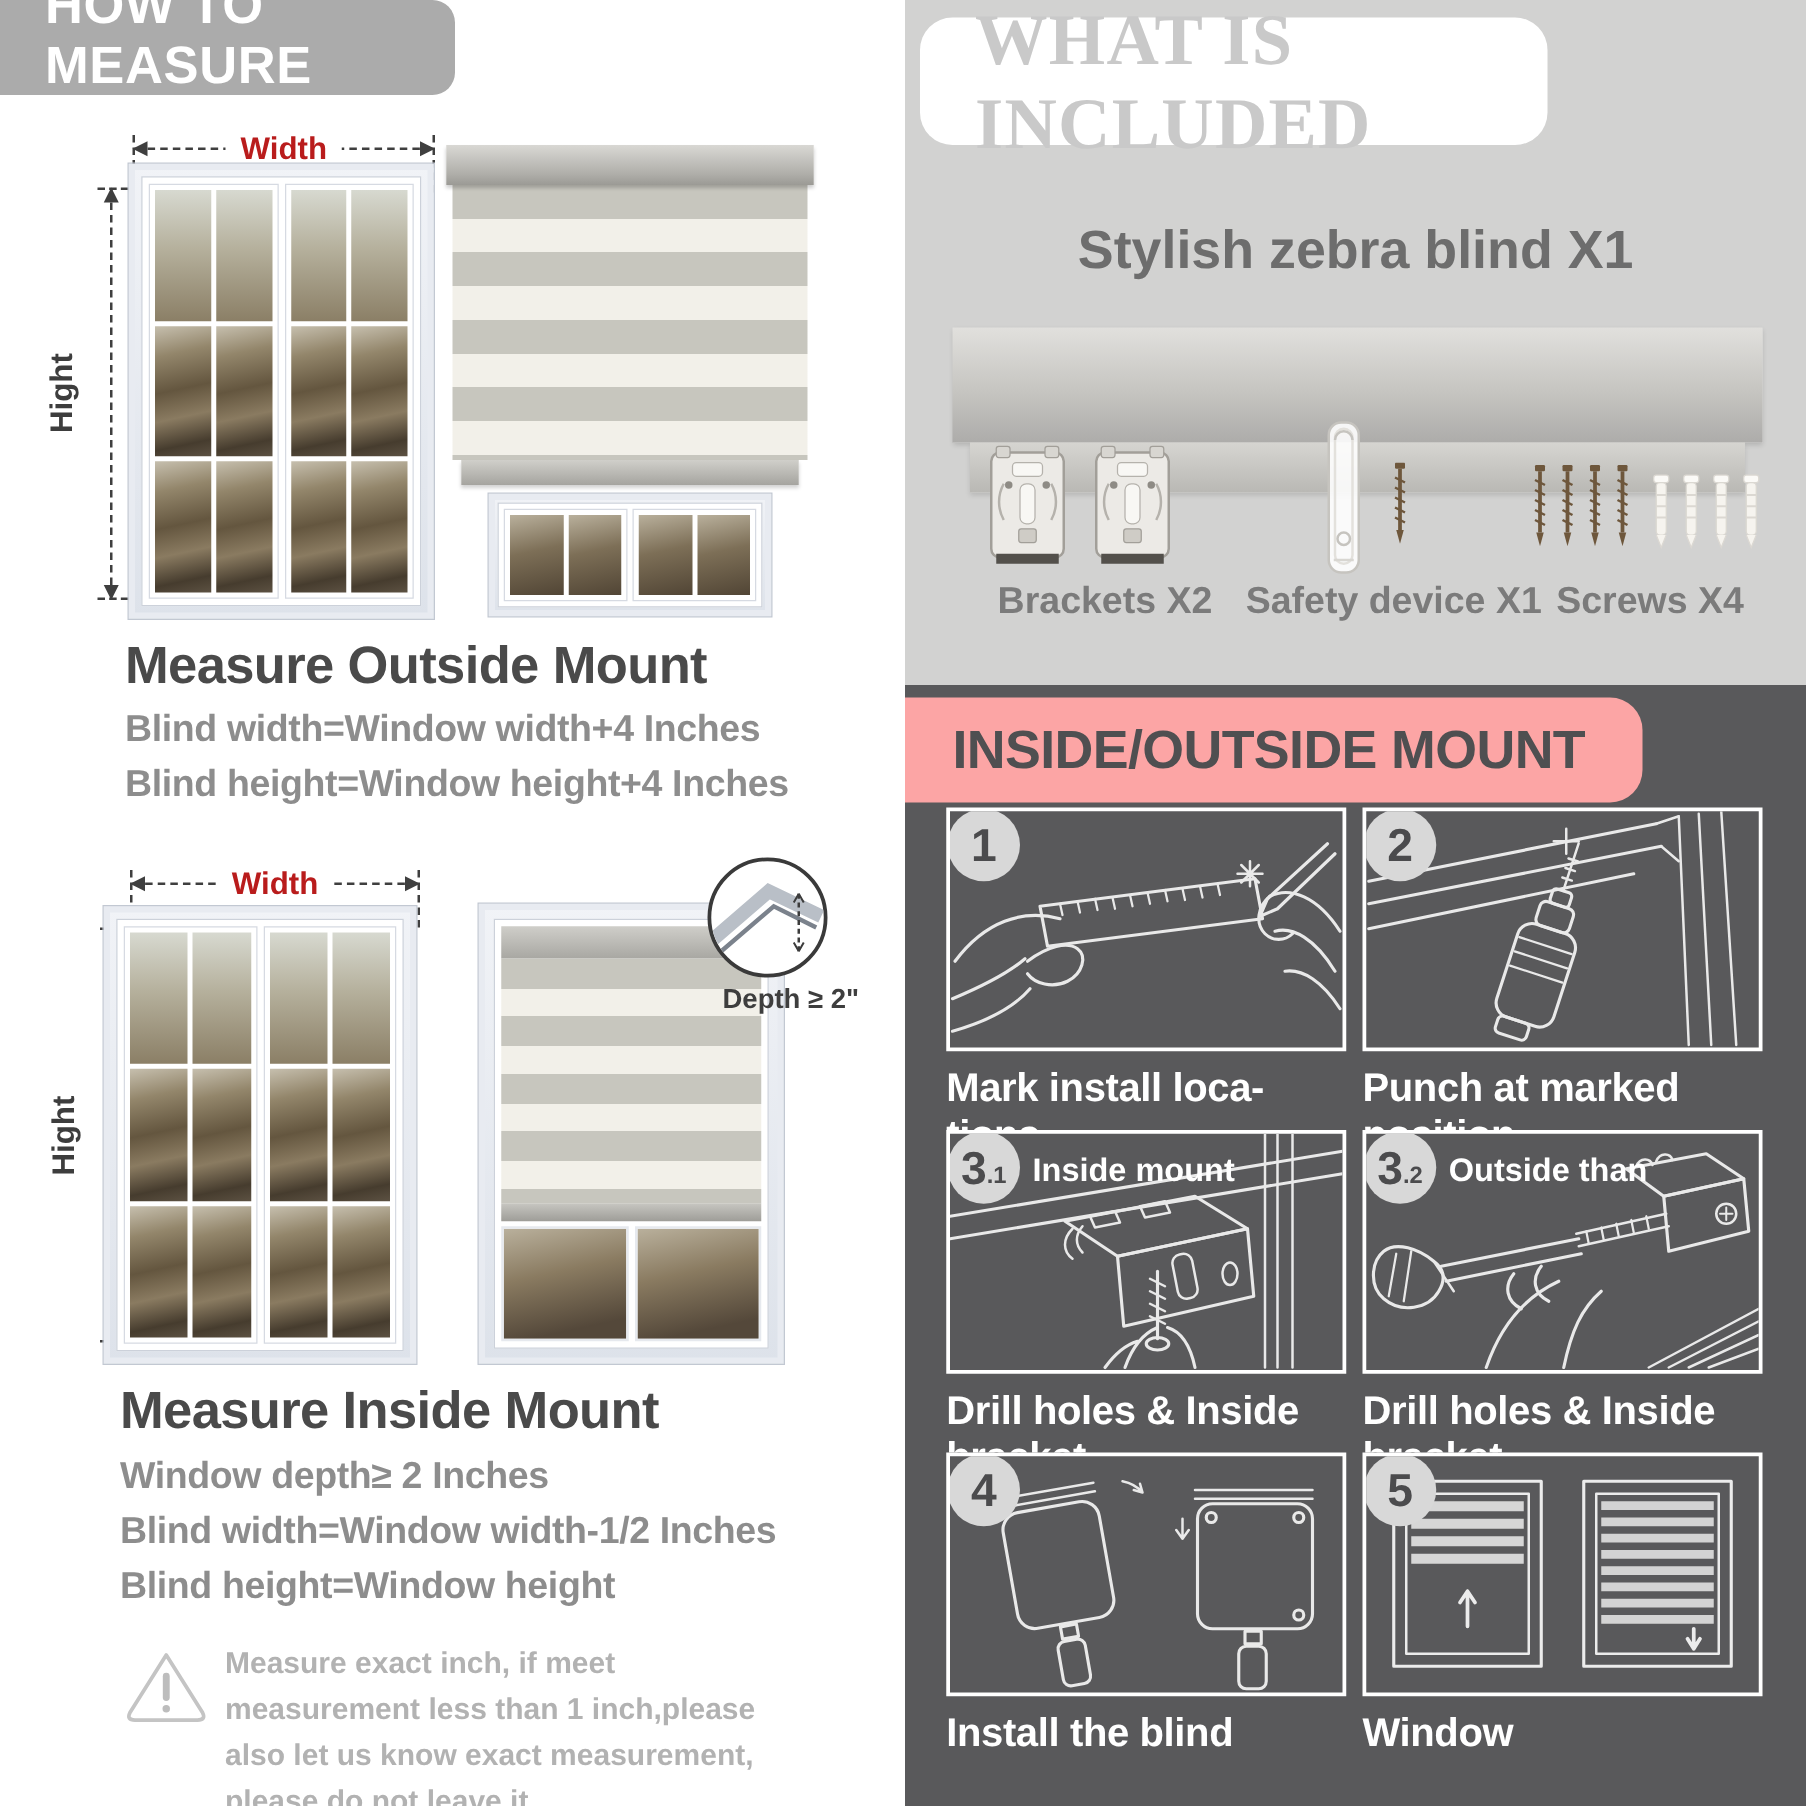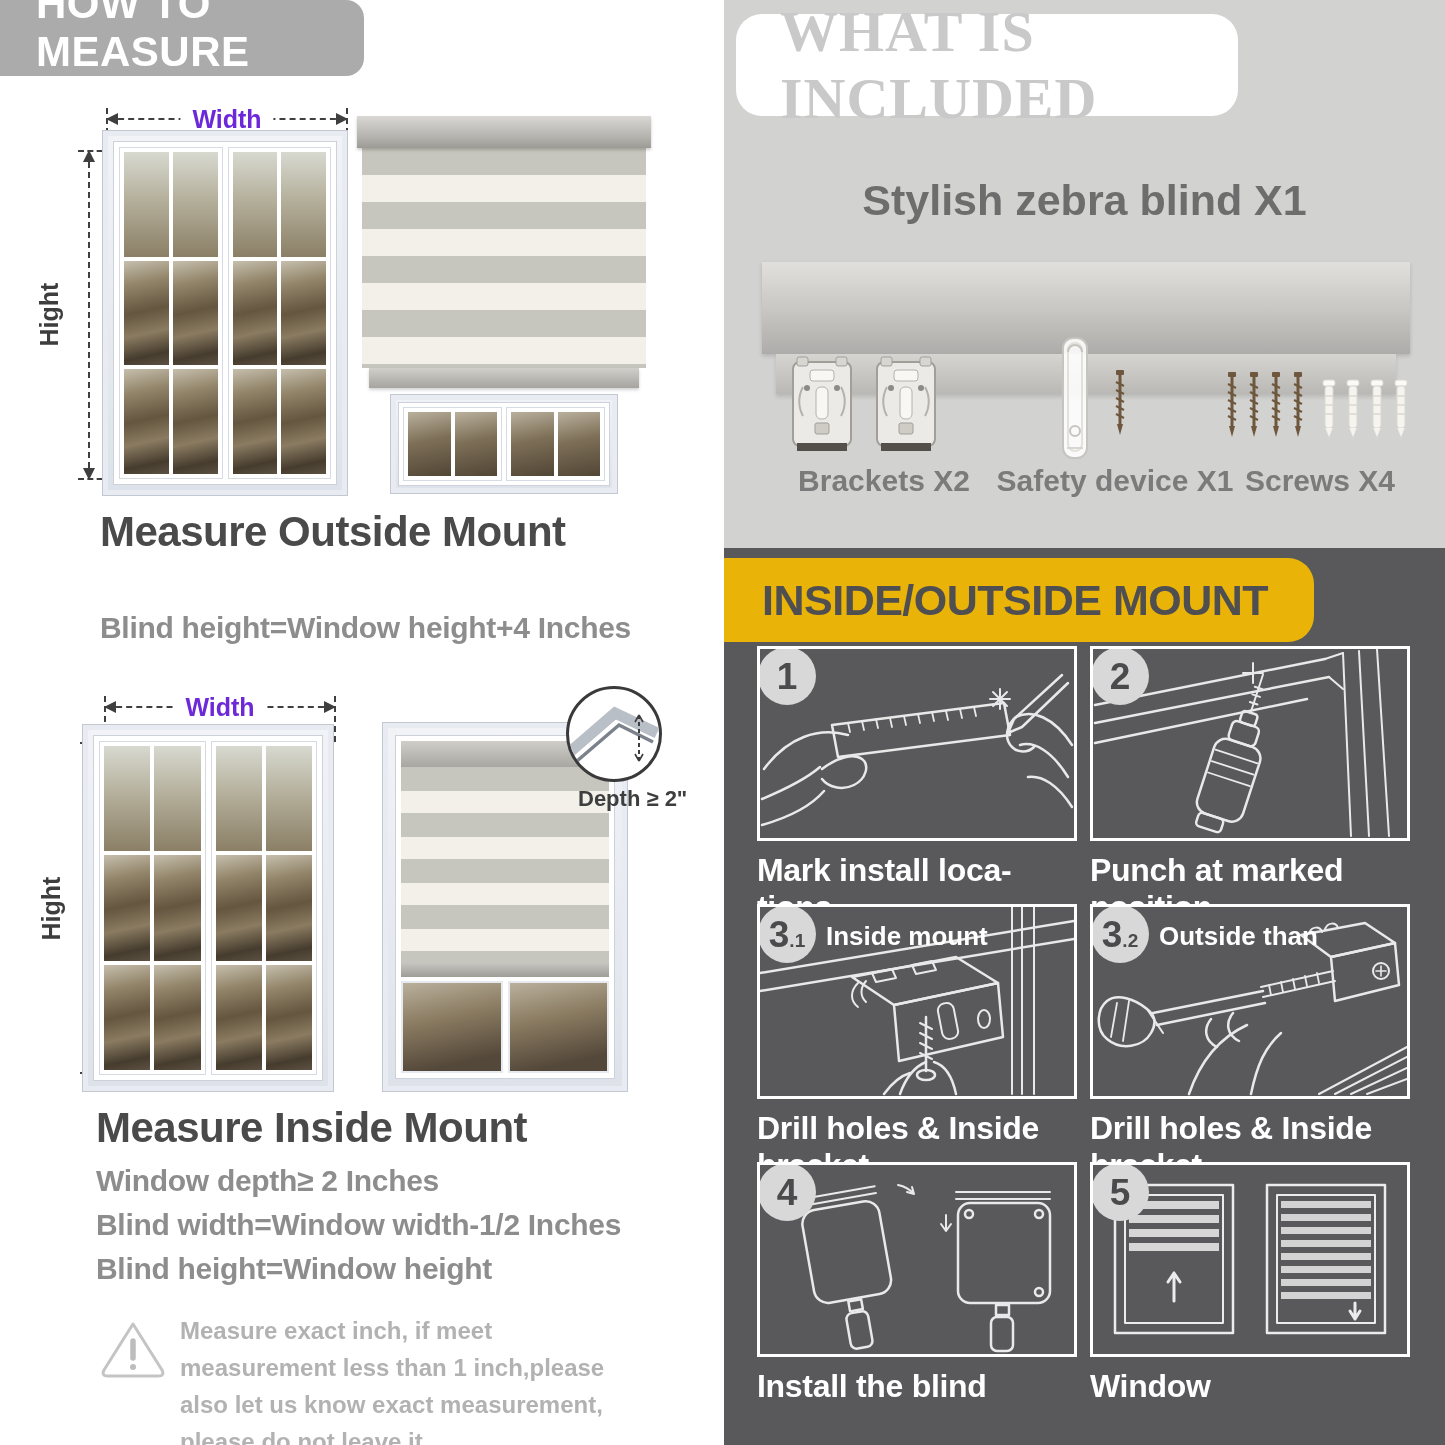--- a/index.html
+++ b/index.html
@@ -41,21 +41,21 @@
   .iw-bottom { height:96px; display:flex; gap:5px; padding-top:4px; }
   .iw-pane { flex:1; border:2px solid #e6e9ee; background:linear-gradient(168deg,#b9b09c 0%,#8a7b61 40%,#54483a 85%); }
 
   
   .harrow { position:absolute; height:0; border-top:2px dashed #3f3f3f; }
   .harrow:before, .harrow:after { content:""; position:absolute; top:-7px; width:0; height:0;
       border-top:6px solid transparent; border-bottom:6px solid transparent; }
   .harrow:before { left:-2px; border-right:12px solid #3f3f3f; }
   .harrow:after { right:-2px; border-left:12px solid #3f3f3f; }
   .harrow .hlbl { position:absolute; top:-16px; left:50%; transform:translateX(-50%); background:#fff;
-      padding:0 12px; font-size:25px; font-weight:700; color:#6d28d9; line-height:30px; }
+      padding:0 12px; font-size:25px; font-weight:700; color:#b91c1c; line-height:30px; }
   .harrow .tickL, .harrow .tickR { position:absolute; top:-12px; height:46px; border-left:2px dashed #3f3f3f; }
   .harrow .tickL { left:-2px; } .harrow .tickR { right:-2px; }
   .varrow { position:absolute; width:0; border-left:2px dashed #3f3f3f; }
   .varrow:before, .varrow:after { content:""; position:absolute; left:-7px; width:0; height:0;
       border-left:6px solid transparent; border-right:6px solid transparent; }
   .varrow:before { top:-2px; border-bottom:12px solid #3f3f3f; }
   .varrow:after { bottom:-2px; border-top:12px solid #3f3f3f; }
   .varrow .tickT { position:absolute; left:-12px; top:-2px; width:34px; border-top:2px dashed #3f3f3f; }
   .varrow .tickB { position:absolute; left:-12px; bottom:-2px; width:34px; border-top:2px dashed #3f3f3f; }
   .vlbl { position:absolute; font-size:25px; font-weight:700; color:#3d3d3d; transform:rotate(-90deg); transform-origin:center; white-space:nowrap; }
@@ -76,21 +76,21 @@
   .headrail { position:absolute; left:38px; top:262px; width:648px; height:92px;
               background:linear-gradient(180deg,#e1e0dd 0%,#c6c5c1 55%,#adacaa 100%);
               box-shadow:0 2px 4px rgba(0,0,0,.15); }
   .headrail-lip { position:absolute; left:52px; top:354px; width:620px; height:40px;
               background:linear-gradient(180deg,#d6d5d1,#b9b8b4); box-shadow:0 3px 4px rgba(0,0,0,.12); }
   .item-img { position:absolute; display:flex; align-items:flex-end; }
   .item-label { position:absolute; top:464px; text-align:center; font-size:30px; font-weight:700; color:#7b7b7b; }
 
   
   .mount-panel { left:724px; top:548px; width:721px; height:897px; background:#59595b; }
-  .iom-bar { position:absolute; left:0; top:10px; width:590px; height:84px; background:#eab308; border-radius:0 26px 26px 0;
+  .iom-bar { position:absolute; left:0; top:10px; width:590px; height:84px; background:#fca5a5; border-radius:0 26px 26px 0;
              display:flex; align-items:center; padding-left:38px; }
   .iom-bar span { color:#4f4f51; font-size:43px; font-weight:700; letter-spacing:-0.5px; }
   .step { position:absolute; width:320px; }
   .step-panel { position:relative; width:320px; height:195px; border:3px solid #fff; background:#59595b; overflow:hidden; }
   .badge { position:absolute; top:-2px; left:-2px; width:58px; height:58px; border-radius:50%; background:#d8d8d8;
            display:flex; align-items:center; justify-content:center; }
   .badge .num { color:#4b4b4d; font-size:37px; font-weight:700; line-height:1; }
   .badge .sub { color:#4b4b4d; font-size:19px; font-weight:700; margin-top:14px; }
   .panel-title { position:absolute; left:66px; top:14px; color:#fff; font-size:26px; font-weight:700; }
   .step-caption { margin-top:11px; color:#fff; font-size:32px; font-weight:700; letter-spacing:-0.3px; }
@@ -149,20 +149,21 @@
           <div class="pane"></div>
         </div>
       <div class="sash small">
           <div class="pane"></div>
           <div class="pane"></div>
         </div>
     </div>
   </div>
 
   <div class="abs section-heading" style="left:100px; top:508px;">Measure Outside Mount</div>
+  <div class="abs formula" style="left:100px; top:567px;">Blind width=Window width+4 Inches</div>
   <div class="abs formula" style="left:100px; top:611px;">Blind height=Window height+4 Inches</div>
 
   <div class="harrow" style="left:106px; top:706px; width:228px;">
     <i class="tickL"></i>
       <i class="tickR"></i>
     <span class="hlbl">Width</span>
   </div>
   <div class="varrow" style="left:90px; top:744px; height:328px;">
     <i class="tickT"></i>
       <i class="tickB"></i>

